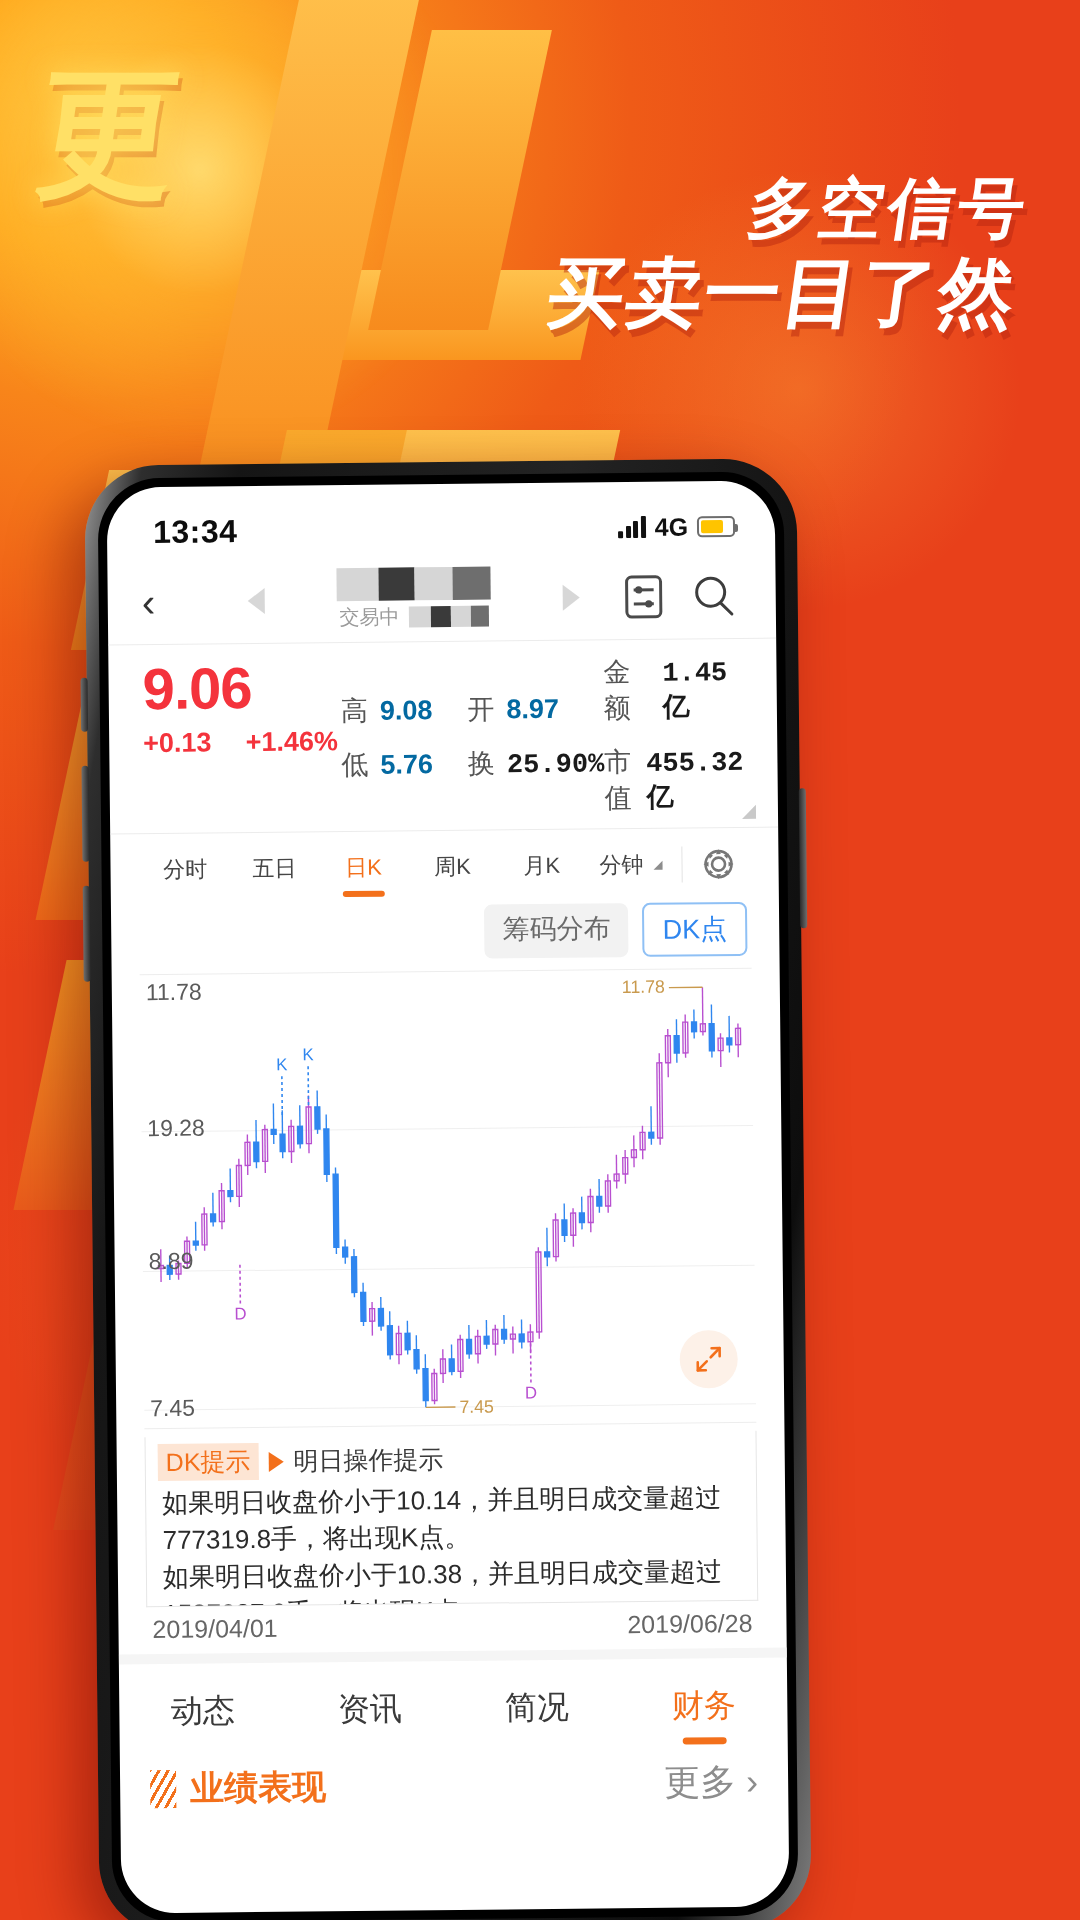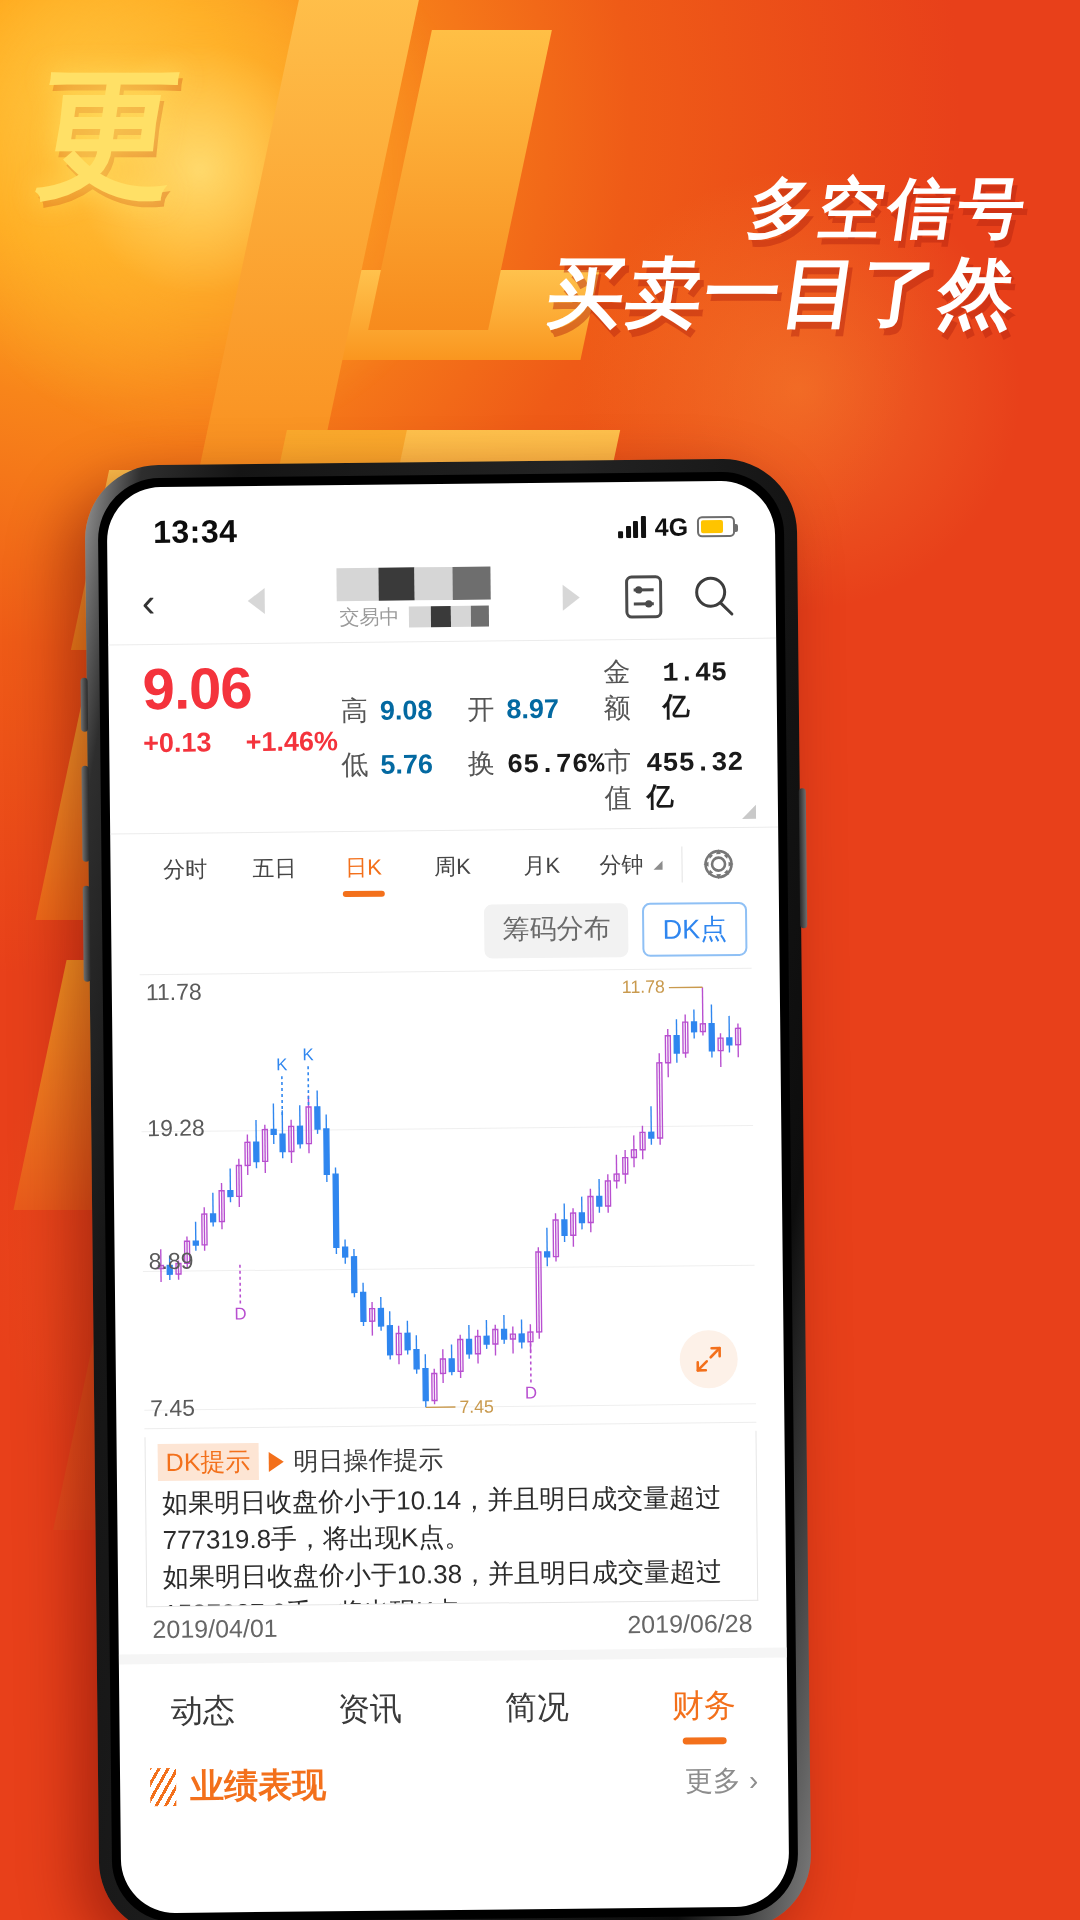--- a/index.html
+++ b/index.html
@@ -219,21 +219,21 @@
     padding-bottom: 22px; }
   .btab.active { color: #f3701b; }
   .btab.active .ul { position:absolute; left:50%; transform:translateX(-50%); bottom: 6px;
     width: 44px; height: 7px; border-radius: 4px; background:#f3701b; }
 
   
   .sechead { display:flex; align-items:center; padding: 8px 30px 0 30px; }
   .hatch { width: 26px; height: 38px; margin-right: 14px;
     background: repeating-linear-gradient(-60deg, #f3701b 0 3px, #fff 3px 8px); }
   .sec-title { font-size: 34px; font-weight: bold; color: #f3701b; }
-  .sec-more { margin-left:auto; font-size: 28px; color:#8d8d8d; }
+  .sec-more { margin-left:auto; font-size: 36px; color:#8d8d8d; }
 
   
   .expand {
     position: absolute; right: 18px; bottom: 34px; width: 58px; height: 58px;
     border-radius: 50%; background: #fdf1e8; display: flex; align-items: center;
     justify-content: center;
   }
 </style>
 </head>
 <body>
@@ -346,21 +346,21 @@
               <span class="q-v red">5.76</span>
             </div>
           </div>
           <div class="q-col c2">
             <div class="q-row">
               <span class="q-k">开</span>
               <span class="q-v red">8.97</span>
             </div>
             <div class="q-row">
               <span class="q-k">换</span>
-              <span class="q-v dark">65.76%</span>
+              <span class="q-v dark">25.90%</span>
             </div>
           </div>
           <div class="q-col c3">
             <div class="q-row">
               <span class="q-k">金额</span>
               <span class="q-v dark">1.45亿</span>
             </div>
             <div class="q-row">
               <span class="q-k">市值</span>
               <span class="q-v dark">455.32亿</span>

